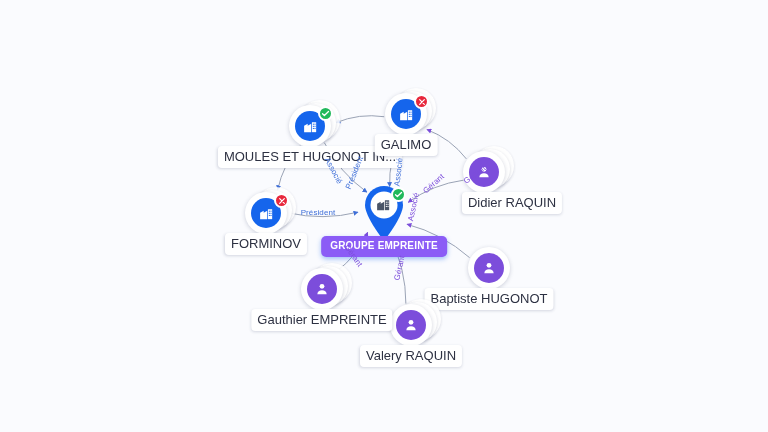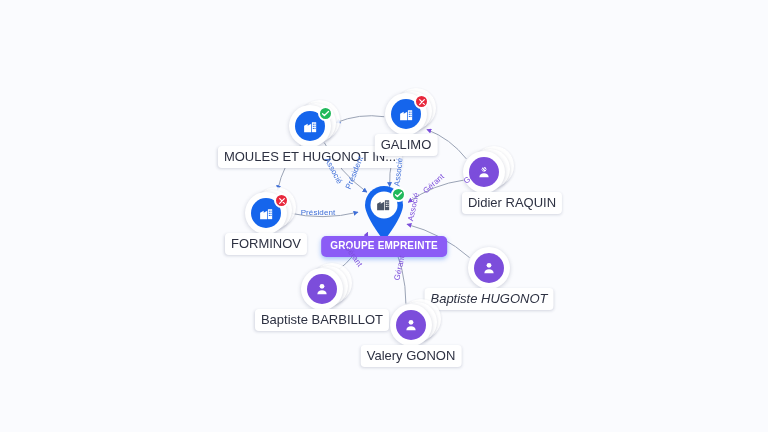--- a/index.html
+++ b/index.html
@@ -264,47 +264,47 @@
       </div>
       <div class="node person" style="left: 489px; top: 268px;">
         <div class="disc">
           <div class="inner" style="background: rgb(124, 77, 219);">
             <svg width="16" height="16" viewBox="0 0 24 24" aria-hidden="true">
               <circle cx="12" cy="8" r="3.6" fill="#ffffff"></circle>
               <path d="M5 20c0-3.6 3.2-6 7-6s7 2.4 7 6z" fill="#ffffff"></path>
             </svg>
           </div>
         </div>
-        <div class="node-label" style="left: 0px; top: 20px; font-style: italic;">Baptiste HUGONOT</div>
+        <div class="node-label" style="left: 0px; top: 20px;">Baptiste HUGONOT</div>
       </div>
       <div class="node person" style="left: 411px; top: 325px;">
         <div class="stack" style="width: 40px; height: 40px; left: -10px; top: -26px; opacity: 0.9;"></div>
         <div class="stack" style="width: 40px; height: 40px; left: -14px; top: -23px; opacity: 1;"></div>
         <div class="disc">
           <div class="inner" style="background: rgb(124, 77, 219);">
             <svg width="16" height="16" viewBox="0 0 24 24" aria-hidden="true">
               <circle cx="12" cy="8" r="3.6" fill="#ffffff"></circle>
               <path d="M5 20c0-3.6 3.2-6 7-6s7 2.4 7 6z" fill="#ffffff"></path>
             </svg>
           </div>
         </div>
-        <div class="node-label" style="left: 0px; top: 20px;">Valery GONON</div>
+        <div class="node-label" style="left: 0px; top: 20px;">Valery RAQUIN</div>
       </div>
       <div class="node person" style="left: 322px; top: 289px;">
         <div class="stack" style="width: 40px; height: 40px; left: -10px; top: -26px; opacity: 0.9;"></div>
         <div class="stack" style="width: 40px; height: 40px; left: -14px; top: -23px; opacity: 1;"></div>
         <div class="disc">
           <div class="inner" style="background: rgb(124, 77, 219);">
             <svg width="16" height="16" viewBox="0 0 24 24" aria-hidden="true">
               <circle cx="12" cy="8" r="3.6" fill="#ffffff"></circle>
               <path d="M5 20c0-3.6 3.2-6 7-6s7 2.4 7 6z" fill="#ffffff"></path>
             </svg>
           </div>
         </div>
-        <div class="node-label" style="left: 0px; top: 20px;">Baptiste BARBILLOT</div>
+        <div class="node-label" style="left: 0px; top: 20px;">Gauthier EMPREINTE</div>
       </div>
     </div>
   <div id="edge-label-layer">
       <div class="edge-label blue" style="left: 318px; top: 213px; transform: translate(-50%, -50%) rotate(0deg);">Président</div>
       <div class="edge-label blue" style="left: 333px; top: 171px; transform: translate(-50%, -50%) rotate(62deg);">Associé</div>
       <div class="edge-label blue" style="left: 355px; top: 173px; transform: translate(-50%, -50%) rotate(-68deg);">Président</div>
       <div class="edge-label blue" style="left: 399px; top: 172px; transform: translate(-50%, -50%) rotate(-84deg);">Associé</div>
       <div class="edge-label purple" style="left: 434px; top: 184px; transform: translate(-50%, -50%) rotate(-42deg);">Gérant</div>
       <div class="edge-label purple" style="left: 414px; top: 207px; transform: translate(-50%, -50%) rotate(-78deg);">Associé</div>
       <div class="edge-label purple" style="left: 475px; top: 175px; transform: translate(-50%, -50%) rotate(-36deg);">Gérant</div>

